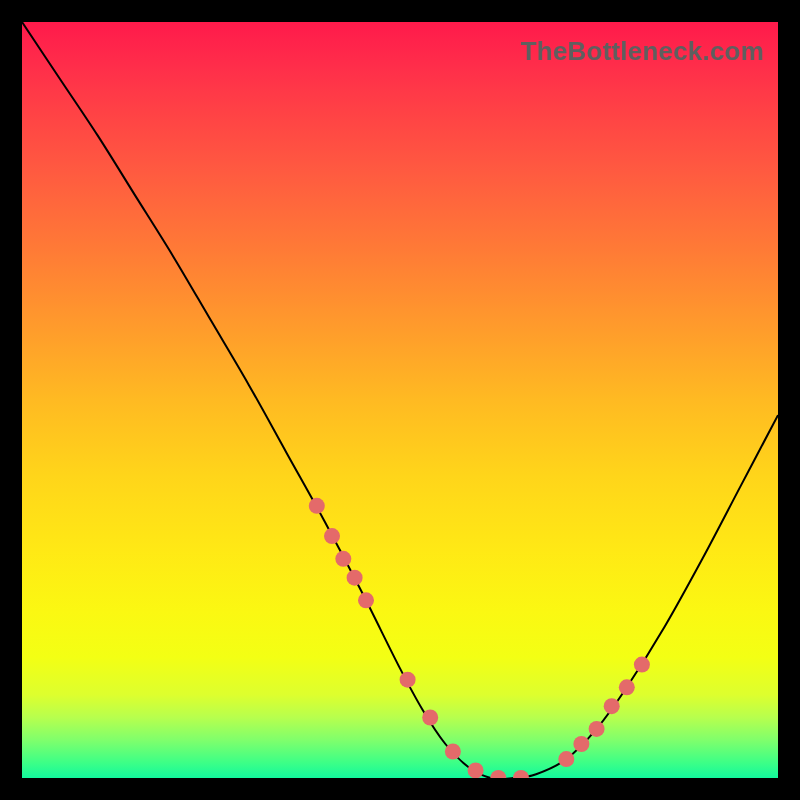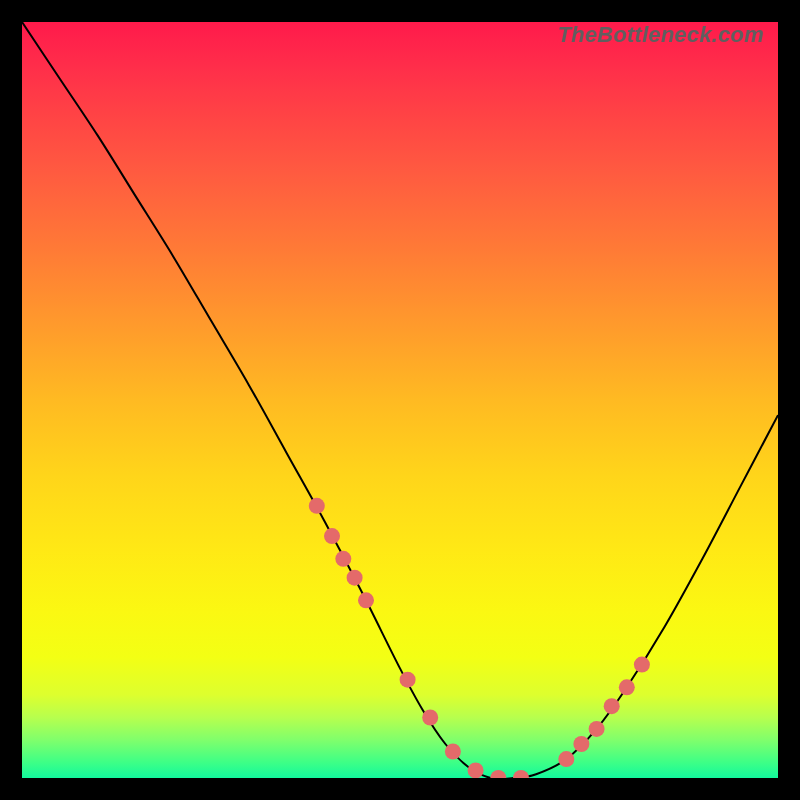--- a/index.html
+++ b/index.html
@@ -36,28 +36,27 @@
       #fbf812 78%,
       #f3ff14 84%,
       #ddff2e 89%,
       #b7ff4e 92%,
       #7fff6c 95%,
       #3cff87 98%,
       #13f89d 100%);
   }
   .watermark {
     position: absolute;
-    top: 0;
+    top: 14px;
     right: 14px;
-    font-size: 22px;
+    font-size: 26px;
     font-weight: 600;
     color: #5f5f5f;
     letter-spacing: 0.2px;
     user-select: none;
-    font-style: italic;
   }
   svg.curve {
     position: absolute;
     left: 0;
     top: 0;
     width: 756px;
     height: 756px;
   }
   .curve-line {
     fill: none;

